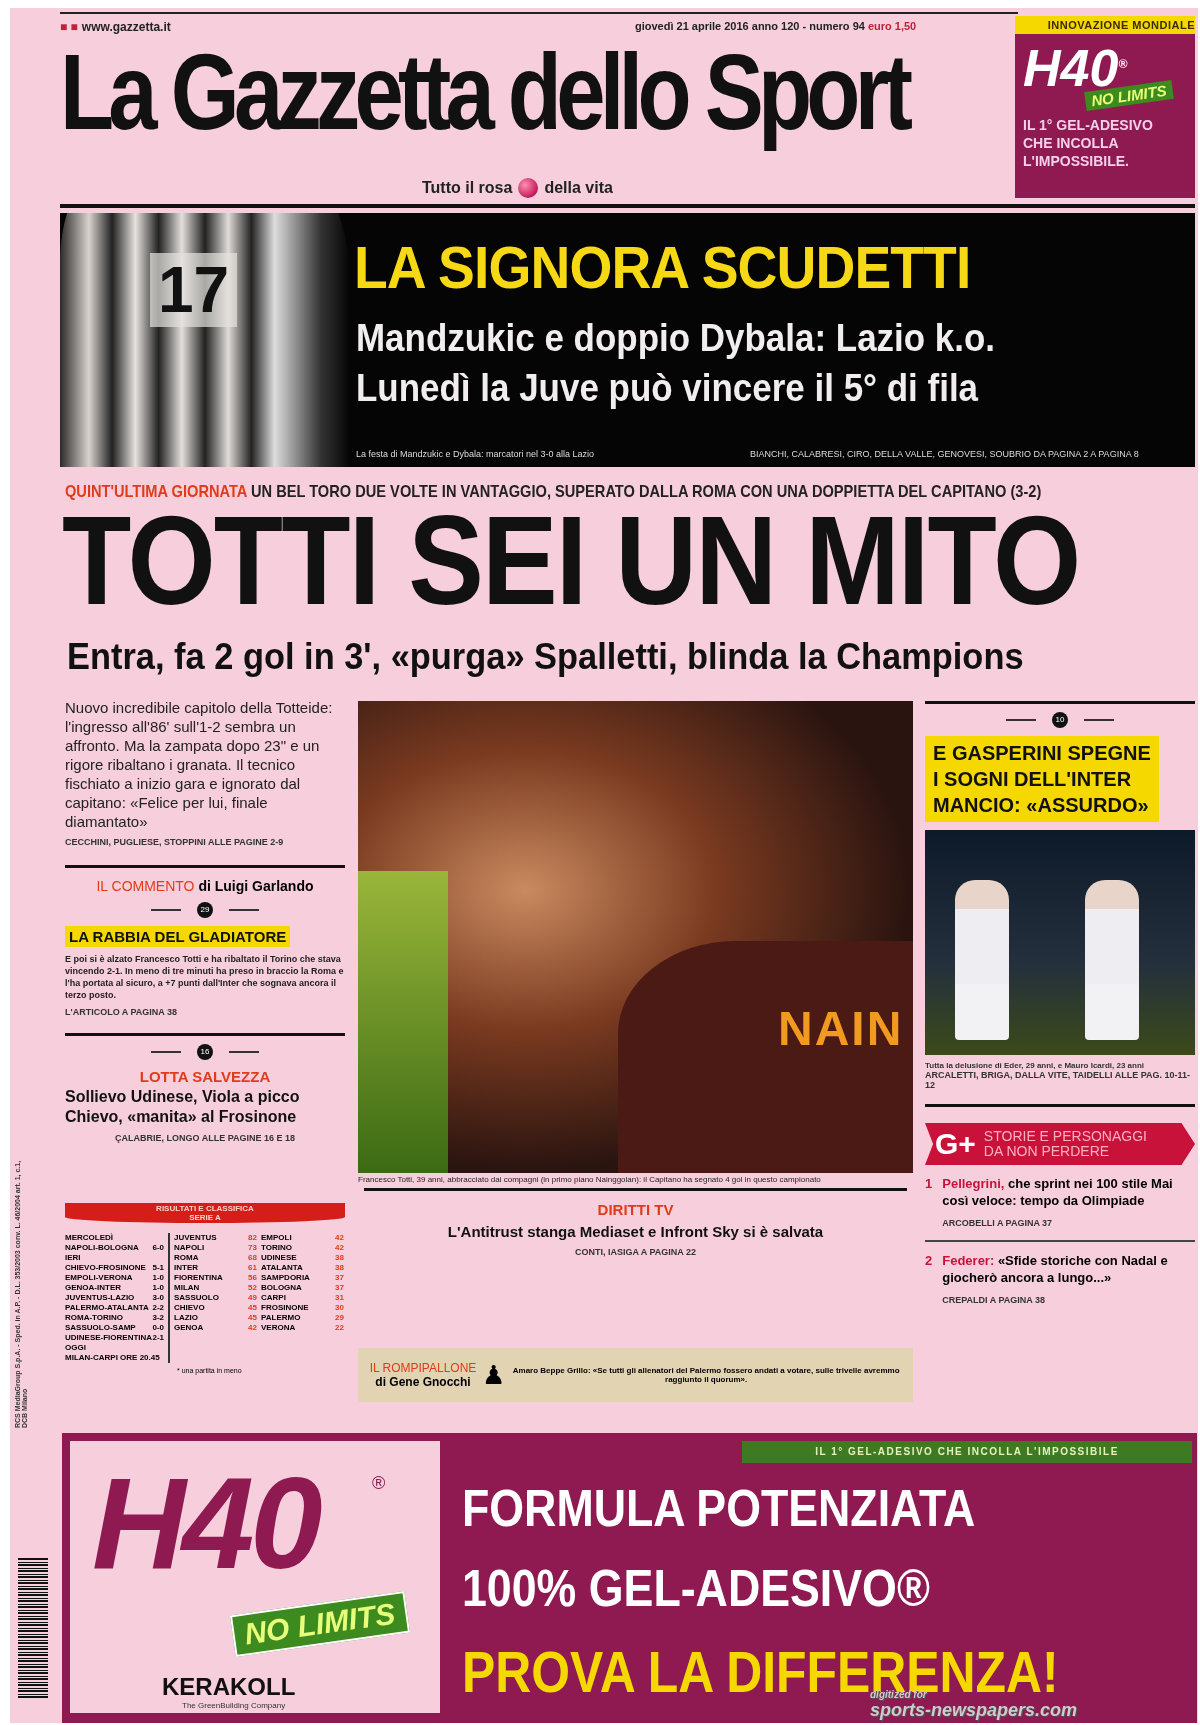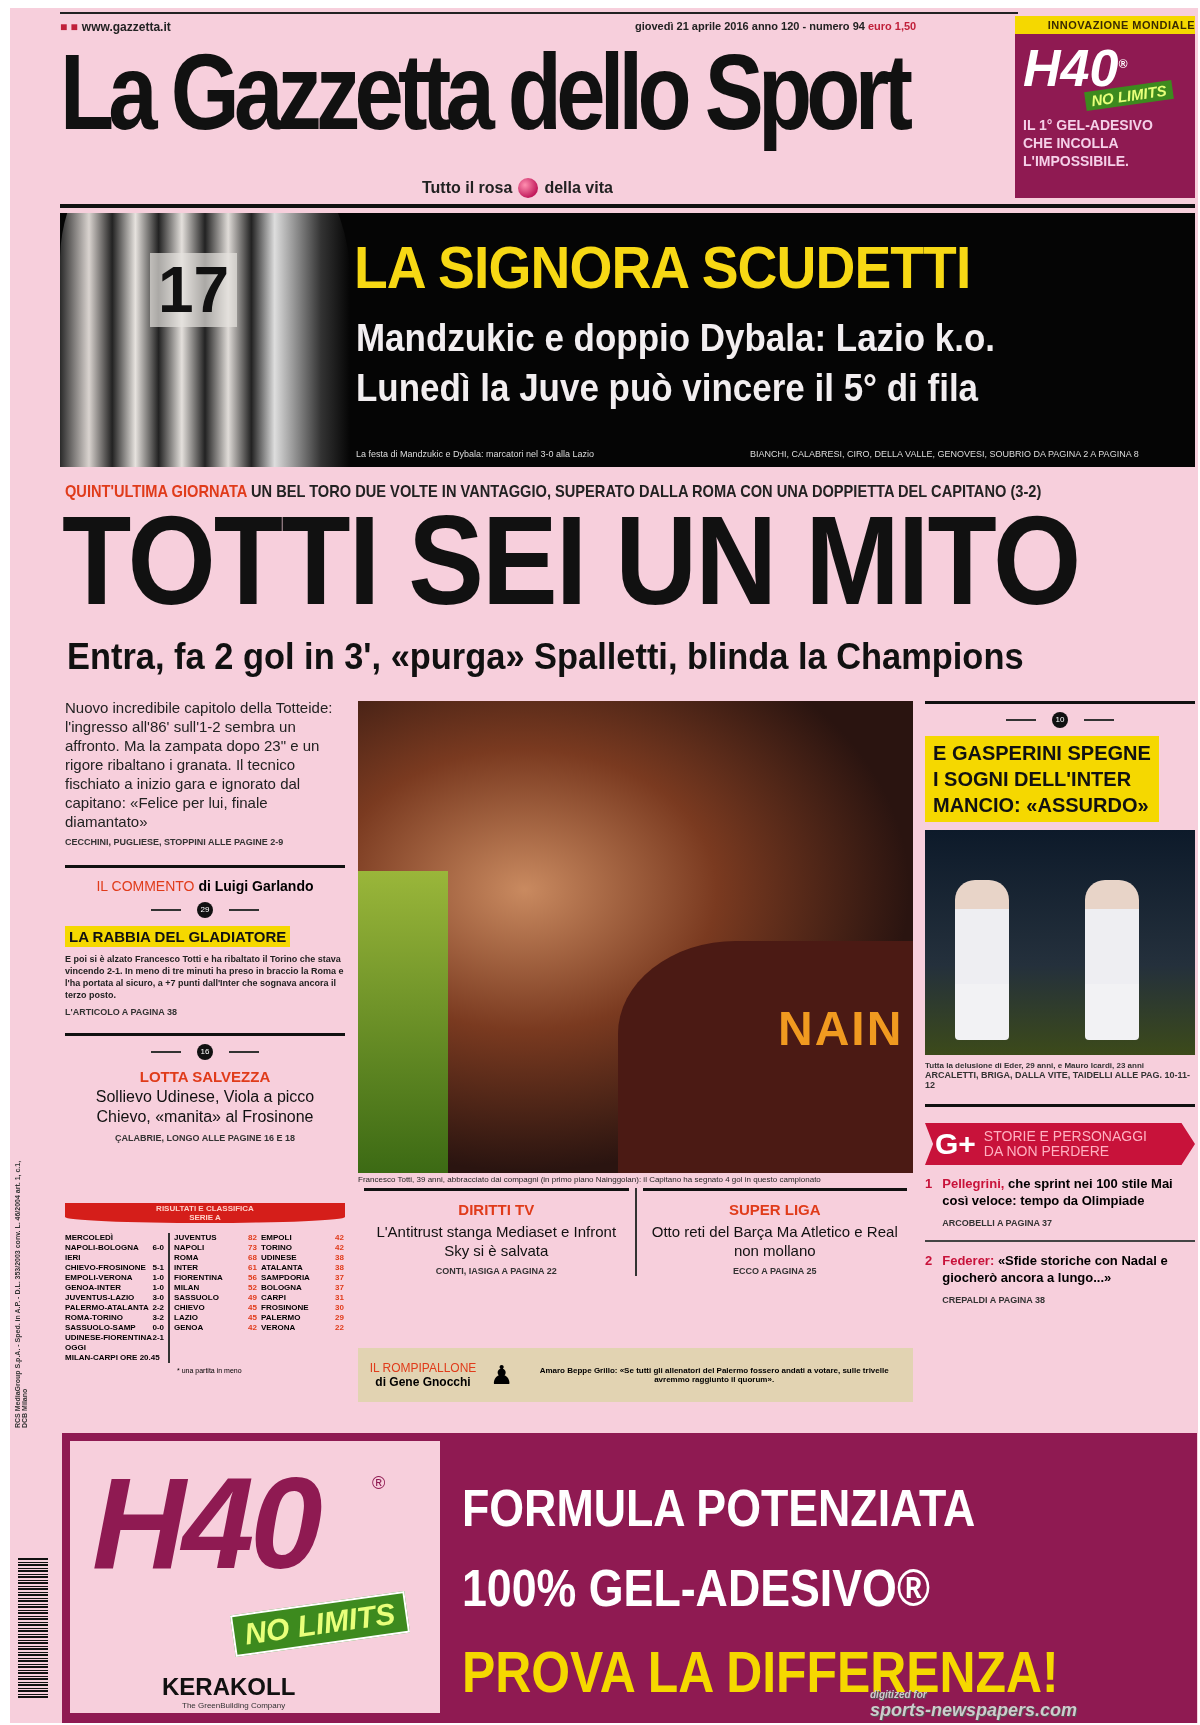--- a/index.html
+++ b/index.html
@@ -37,34 +37,34 @@
 .hr{height:3px;background:#111}
 .hr2{height:2px;background:#444}
 .sep{display:flex;align-items:center;justify-content:center;gap:16px;margin:8px 0}
 .sep .ln{width:30px;height:2px;background:#333}
 .sep .dot{width:16px;height:16px;border-radius:50%;background:#111;color:#fff;font-size:8px;text-align:center;line-height:16px}
 .commento{text-align:center;font-size:14px;font-weight:bold;margin-top:10px}
 .commento .red{color:#e03b1a;font-weight:normal}
 .yellowhead{background:#f5d800;display:inline-block;font-weight:bold;color:#111;padding:2px 4px}
 .small{font-size:11px;line-height:15px;color:#222}
 .redlabel{color:#e03b1a;font-weight:bold;text-align:center}
-.bighead{font-weight:normal;text-align:center;color:#111}
+.bighead{font-weight:bold;color:#111}
 .mainphoto{left:348px;top:693px;width:555px;height:472px;background:radial-gradient(ellipse at 30% 40%,#c98a60 0%,#7a3a20 35%,#2a1410 70%),#1a0a06;overflow:hidden}
 .mainphoto .shirt{position:absolute;left:260px;top:240px;width:295px;height:232px;background:#4b1a14;border-radius:40% 0 0 0}
 .mainphoto .name{position:absolute;left:420px;top:300px;font-size:48px;font-weight:bold;color:#f09a20;letter-spacing:2px}
 .mainphoto .green{position:absolute;left:0;top:170px;width:90px;height:302px;background:linear-gradient(180deg,#9ab63a,#3c6a14)}
 .maincap{left:348px;top:1167px;width:555px;font-size:8px;color:#222;white-space:nowrap;overflow:hidden}
 .rcol{left:915px;top:693px;width:270px}
 .interphoto{width:270px;height:225px;background:linear-gradient(180deg,#0d1a2a 0%,#24303c 60%,#3c4a1a 100%);position:relative;overflow:hidden}
 .interphoto .p{position:absolute;width:54px;height:160px;background:linear-gradient(180deg,#e8d4c8 0 18%,#eeeef2 18% 65%,#f2f2f4 65% 100%);border-radius:20px 20px 4px 4px;top:50px}
 .bottom3{left:348px;top:1180px;width:555px;display:flex}
 .b3{flex:1;padding:0 6px;text-align:center}
 .b3 + .b3{border-left:2px solid #333}
 .b3 .hr{margin-bottom:10px}
-.rompi{left:348px;top:1340px;width:555px;height:54px;background:#e2d3b2;display:flex;align-items:center;padding:0 10px;gap:12px}
+.rompi{left:348px;top:1340px;width:555px;height:54px;background:#e2d3b2;display:flex;align-items:center;padding:0 10px;gap:4px}
 .classif{left:55px;top:1195px;width:280px}
 .classif .banner{background:#d51e1a;color:#ffd0c8;font-size:8px;font-weight:bold;text-align:center;padding:1px 0;border-radius:0 0 50% 50%/0 0 30% 30%}
 .classif .grid{display:flex;font-size:8px;font-weight:bold;line-height:10px;margin-top:10px}
 .classif .res{width:105px;border-right:2px solid #333;padding-right:4px}
 .classif .res div{display:flex;justify-content:space-between}
 .classif .tab{width:87px;padding-left:4px}
 .classif .tab div{display:flex;justify-content:space-between}
 .classif .tab .pts{color:#e03b1a}
 .gplus{background:#c8123a;color:#fff;display:flex;align-items:center;gap:8px;padding:4px 10px;clip-path:polygon(0 0,95% 0,100% 50%,95% 100%,0 100%,3% 50%)}
 .gplus .g{font-size:30px;font-weight:bold}
@@ -358,44 +358,39 @@
     </div>
   </div>
 
   <div class="abs bottom3">
     <div class="b3">
       <div class="hr"></div>
       <div class="redlabel" style="font-size:15px">DIRITTI TV</div>
       <div class="bighead" style="font-size:15px;line-height:19px;margin-top:4px">L'Antitrust stanga Mediaset e Infront Sky si è salvata</div>
       <div class="credit">CONTI, IASIGA A PAGINA 22</div>
     </div>
-    <div class="b3">
-      <div class="hr"></div>
-      <div class="redlabel" style="font-size:15px">SUPER LIGA</div>
-      <div class="bighead" style="font-size:15px;line-height:19px;margin-top:4px">Otto reti del Barça Ma Atletico e Real non mollano</div>
-      <div class="credit">ECCO A PAGINA 25</div>
-    </div>
   </div>
 
   <div class="abs rompi">
     <div style="text-align:center;min-width:110px">
       <div style="color:#e03b1a;font-size:12px">IL ROMPIPALLONE</div>
       <div style="font-size:12px;font-weight:bold">di Gene Gnocchi</div>
     </div>
     <div style="font-size:26px">♟</div>
     <div style="font-size:8px;font-weight:bold;text-align:center">Amaro Beppe Grillo: «Se tutti gli allenatori del Palermo fossero andati a votare, sulle trivelle avremmo raggiunto il quorum».</div>
   </div>
 
   <div class="abs adbox">
     <div class="abs adleft"></div>
     <div class="abs adlogo">H40</div>
     <div class="abs adreg">®</div>
     <div class="abs adnolim">NO LIMITS</div>
     <div class="abs kera">KERAKOLL</div>
     <div class="abs kerasub">The GreenBuilding Company</div>
+    <div class="abs adstrip">IL 1° GEL-ADESIVO CHE INCOLLA L'IMPOSSIBILE</div>
     <div class="abs adl1">FORMULA POTENZIATA</div>
     <div class="abs adl2">100% GEL-ADESIVO®</div>
     <div class="abs adl3">PROVA LA DIFFERENZA!</div>
   </div>
 
   <div class="abs spine">RCS MediaGroup S.p.A. - Sped. in A.P. - D.L. 353/2003 conv. L. 46/2004 art. 1, c.1, DCB Milano</div>
   <div class="abs barcode"></div>
 
   <div class="abs watermark">
     <span class="s">digitized for</span>

